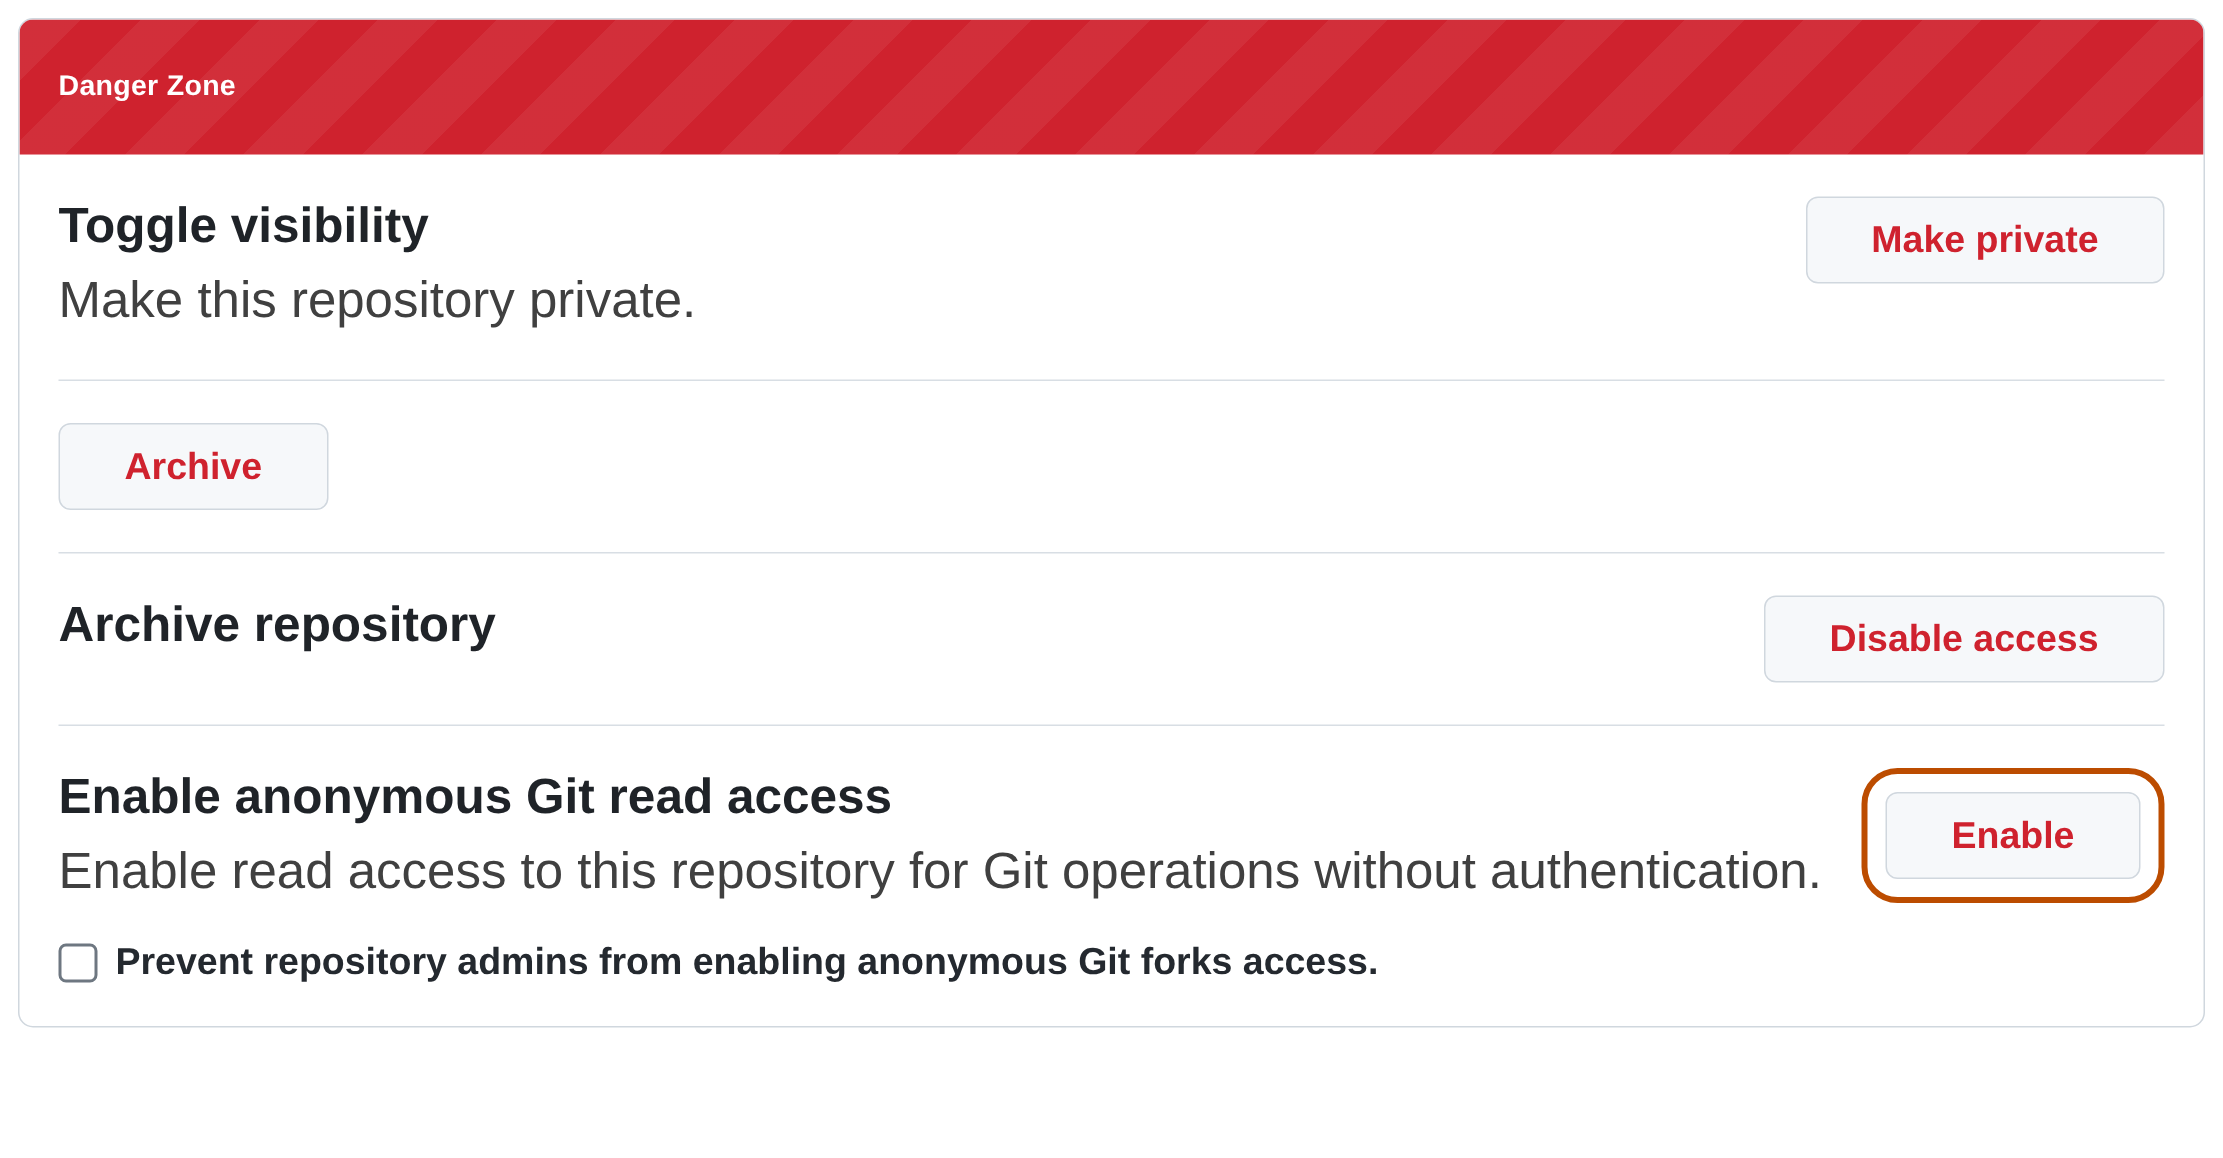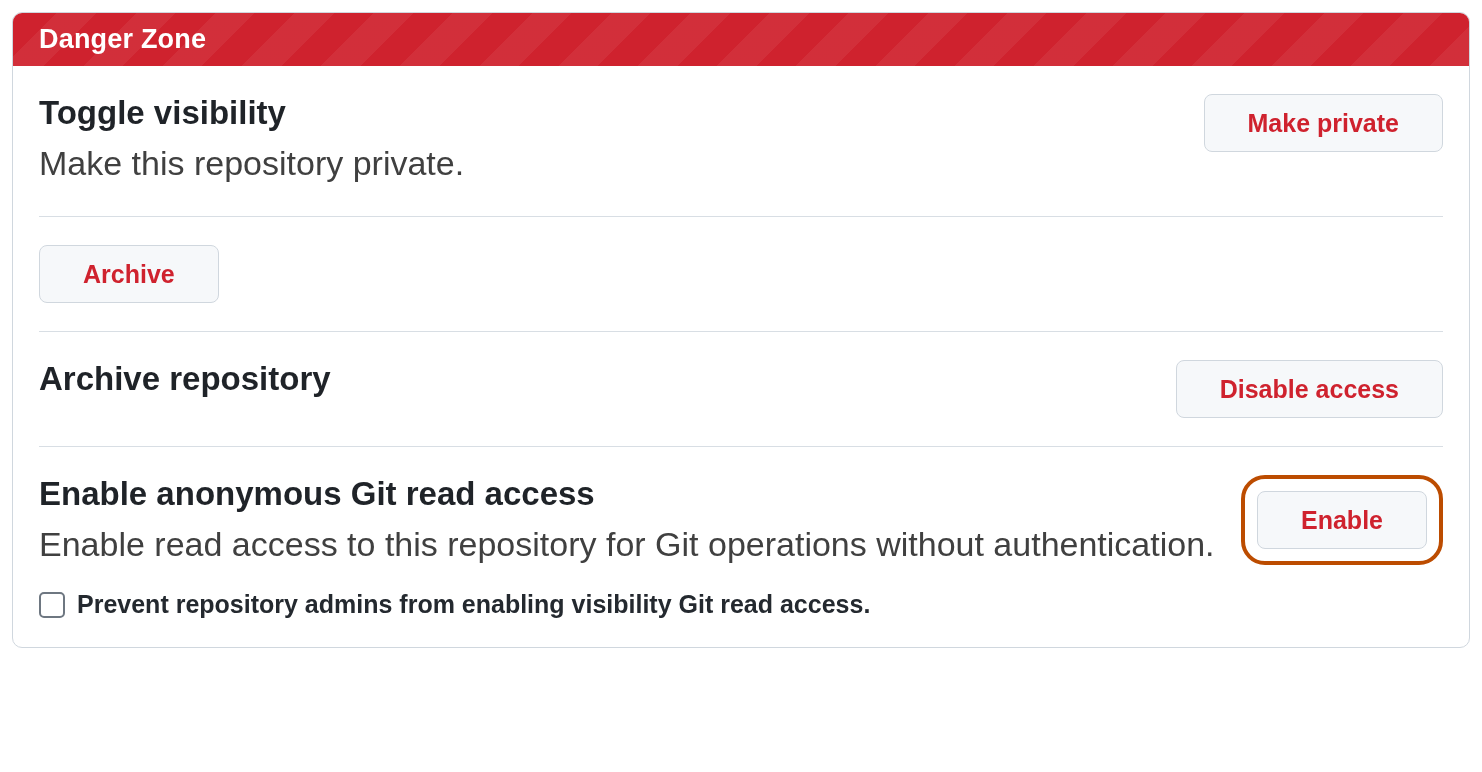--- a/index.html
+++ b/index.html
@@ -17,23 +17,23 @@
   .dz-header {
     background-color: #cf222e;
     background-image: repeating-linear-gradient(
       -45deg,
       rgba(255,255,255,0.06) 0px,
       rgba(255,255,255,0.06) 28px,
       rgba(0,0,0,0) 28px,
       rgba(0,0,0,0) 56px
     );
     color: #ffffff;
-    font-size: 27px;
+    font-size: 19px;
     font-weight: 700;
-    padding: 11px 26px;
+    padding: 34px 26px;
     letter-spacing: 0.2px;
   }
   .dz-body {
     padding: 0 26px;
   }
   .dz-item {
     display: flex;
     align-items: flex-start;
     justify-content: space-between;
     padding: 28px 0;
@@ -116,21 +116,21 @@
       </div>
       <button class="dz-button">Disable access</button>
     </div>
 
     <div class="dz-item">
       <div class="dz-item-text">
         <div class="dz-item-title">Enable anonymous Git read access</div>
         <div class="dz-item-desc">Enable read access to this repository for Git operations without authentication.</div>
         <div class="dz-checkbox-row">
           <div class="dz-checkbox" role="checkbox" aria-checked="false"></div>
-          <label class="dz-checkbox-label">Prevent repository admins from enabling visibility Git read access.</label>
+          <label class="dz-checkbox-label">Prevent repository admins from enabling anonymous Git forks access.</label>
         </div>
       </div>
       <div class="dz-highlight-box">
         <button class="dz-button">Enable</button>
       </div>
     </div>
 
   </div>
 </div>
 

